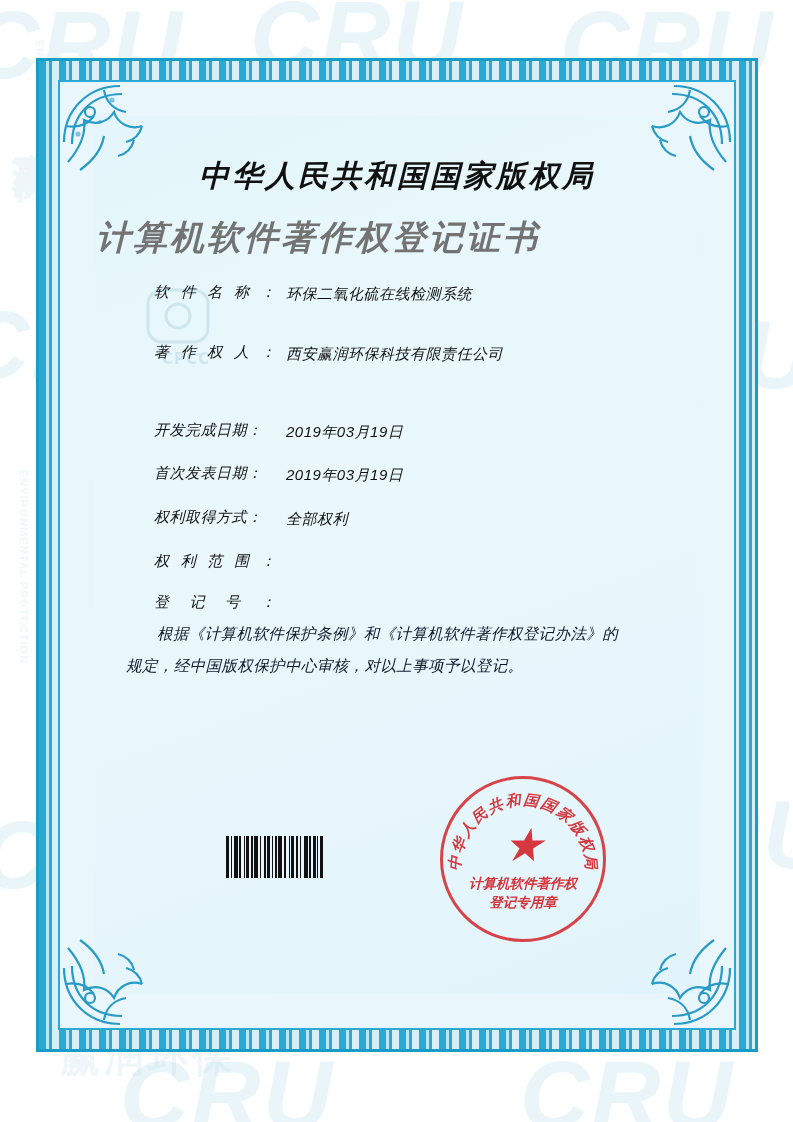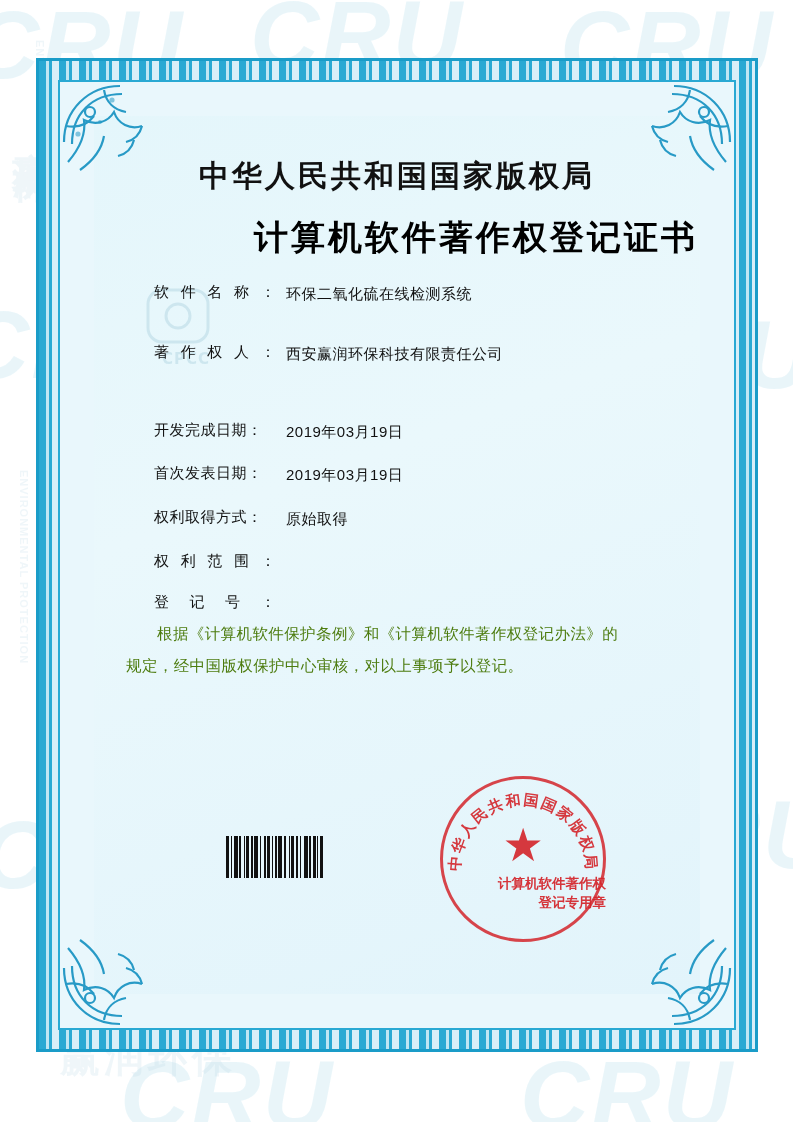--- a/index.html
+++ b/index.html
@@ -104,37 +104,38 @@
   .corner.br { right: 24px; bottom: 24px; transform: scale(-1,-1); }
 
   
   #content {
     position: absolute;
     left: 60px;
     top: 60px;
     right: 60px;
     bottom: 46px;
     z-index: 20;
+    font-style: italic;
   }
   .title-main {
     text-align: center;
     font-family: "DejaVu Sans", sans-serif;
     font-size: 30px;
     font-weight: bold;
     letter-spacing: 3px;
     color: #111;
     margin-top: 38px;
   }
   .title-sub {
-    text-align: right;
+    text-align: left;
     font-family: "DejaVu Sans", sans-serif;
     font-size: 34px;
     font-weight: bold;
     letter-spacing: 3px;
-    color: #000000;
+    color: #737373;
     margin-top: 18px;
   }
   .cert-no {
     text-align: right;
     font-size: 12.5px;
     color: #222;
     margin-top: 22px;
     padding-right: 10px;
     letter-spacing: 0.5px;
   }
@@ -178,21 +179,21 @@
     letter-spacing: 0.5px;
   }
   .gap-lg { height: 34px; }
   .gap-md { height: 16px; }
   .row-space { margin-bottom: 22px; }
 
   .paragraph {
     padding: 0 14px 0 30px;
     font-size: 15.5px;
     line-height: 2.1;
-    color: #4d7c0f;
+    color: #0f172a;
     letter-spacing: 0.4px;
     text-align: justify;
   }
   .paragraph .indent { display: inline-block; width: 2em; }
 
   
   #barcode {
     position: absolute;
     left: 130px;
     bottom: 128px;
@@ -245,21 +246,21 @@
     font-size: 15px;
     font-weight: bold;
     letter-spacing: 2px;
     opacity: 0.9;
   }
   .seal-bottom {
     position: absolute;
     left: 0;
     right: 0;
     bottom: 30px;
-    text-align: right;
+    text-align: center;
     color: #d4242a;
     font-size: 13.5px;
     font-weight: bold;
     line-height: 1.4;
     opacity: 0.92;
     font-family: "DejaVu Sans", sans-serif;
   }
 
   
   #footer-row {
@@ -445,21 +446,21 @@
         <div class="field-value">2019年03月19日</div>
       </div>
 
       <div class="field-row row-space">
         <div class="field-label">首次发表日期：</div>
         <div class="field-value">2019年03月19日</div>
       </div>
 
       <div class="field-row row-space">
         <div class="field-label">权利取得方式：</div>
-        <div class="field-value">原始取得</div>
+        <div class="field-value">全部权利</div>
       </div>
 
       <div class="field-row row-space">
         <div class="field-label spread">
           <span>权</span>
           <span>利</span>
           <span>范</span>
           <span>围</span>
           <span>：</span>
         </div>

